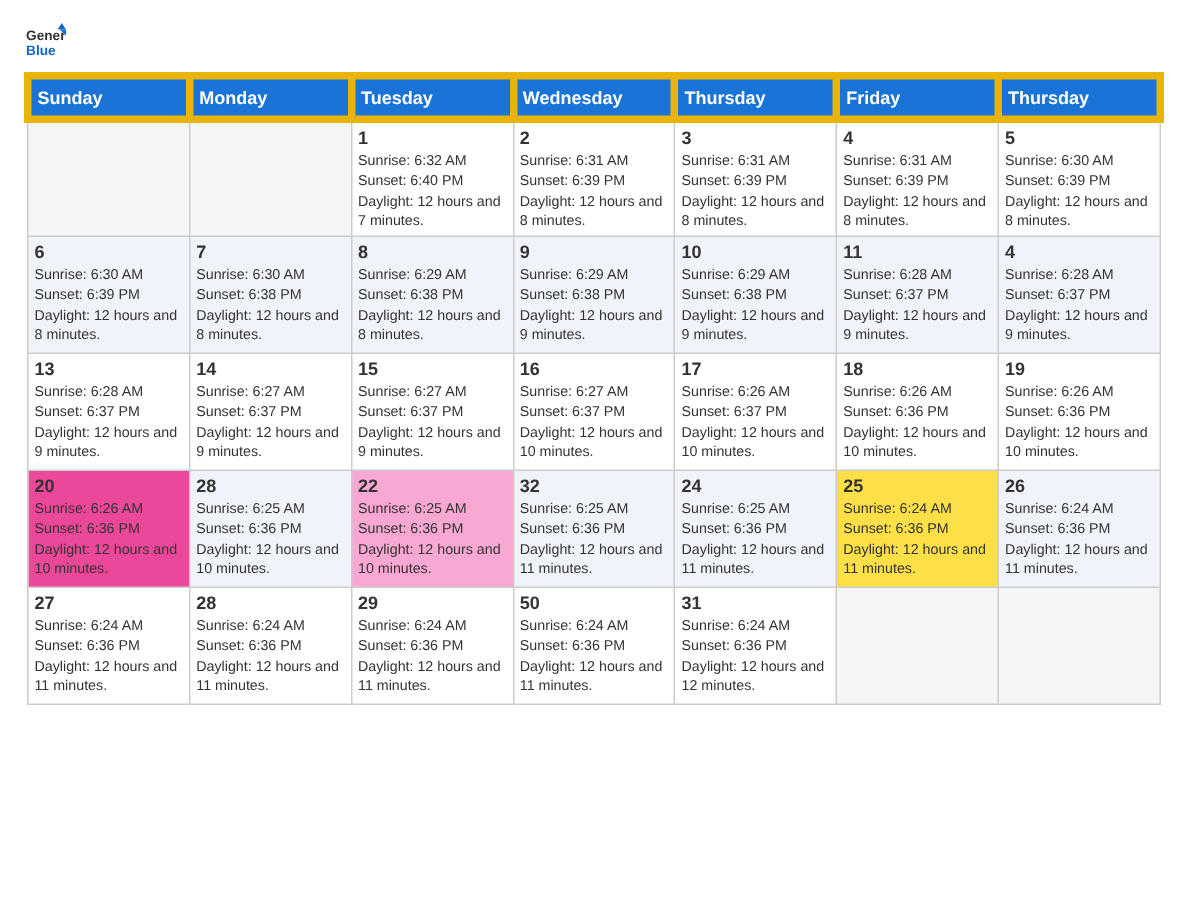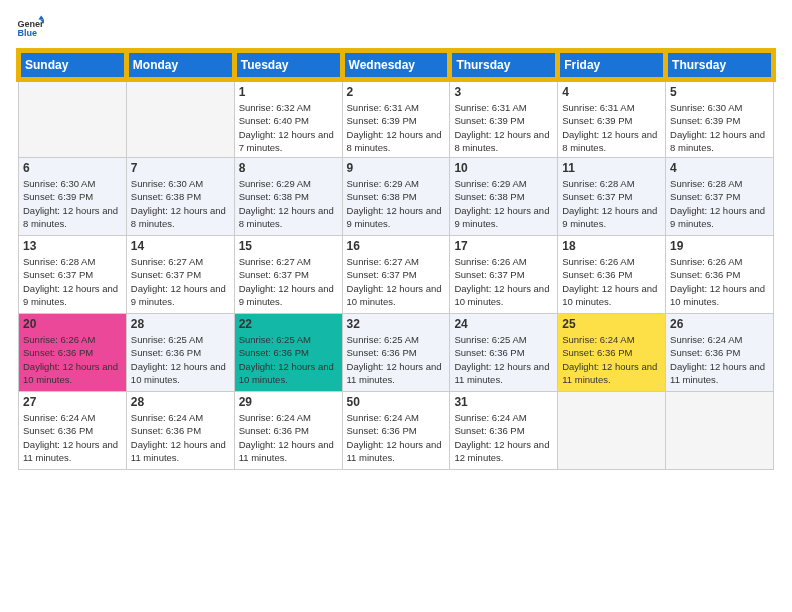--- a/index.html
+++ b/index.html
@@ -205,21 +205,21 @@
         </tr>
         <tr>
           <td style="background: #ec4899;">
             <span class="day-number">20</span>
             <div class="day-info">Sunrise: 6:26 AM<br>Sunset: 6:36 PM<br>Daylight: 12 hours and 10 minutes.</div>
           </td>
           <td style="background: rgb(240, 244, 250);">
             <span class="day-number">28</span>
             <div class="day-info">Sunrise: 6:25 AM<br>Sunset: 6:36 PM<br>Daylight: 12 hours and 10 minutes.</div>
           </td>
-          <td style="background: #14b8a6;">
+          <td style="background: #f9a8d4;">
             <span class="day-number">22</span>
             <div class="day-info">Sunrise: 6:25 AM<br>Sunset: 6:36 PM<br>Daylight: 12 hours and 10 minutes.</div>
           </td>
           <td style="background: rgb(240, 244, 250);">
             <span class="day-number">32</span>
             <div class="day-info">Sunrise: 6:25 AM<br>Sunset: 6:36 PM<br>Daylight: 12 hours and 11 minutes.</div>
           </td>
           <td style="background: rgb(240, 244, 250);">
             <span class="day-number">24</span>
             <div class="day-info">Sunrise: 6:25 AM<br>Sunset: 6:36 PM<br>Daylight: 12 hours and 11 minutes.</div>

